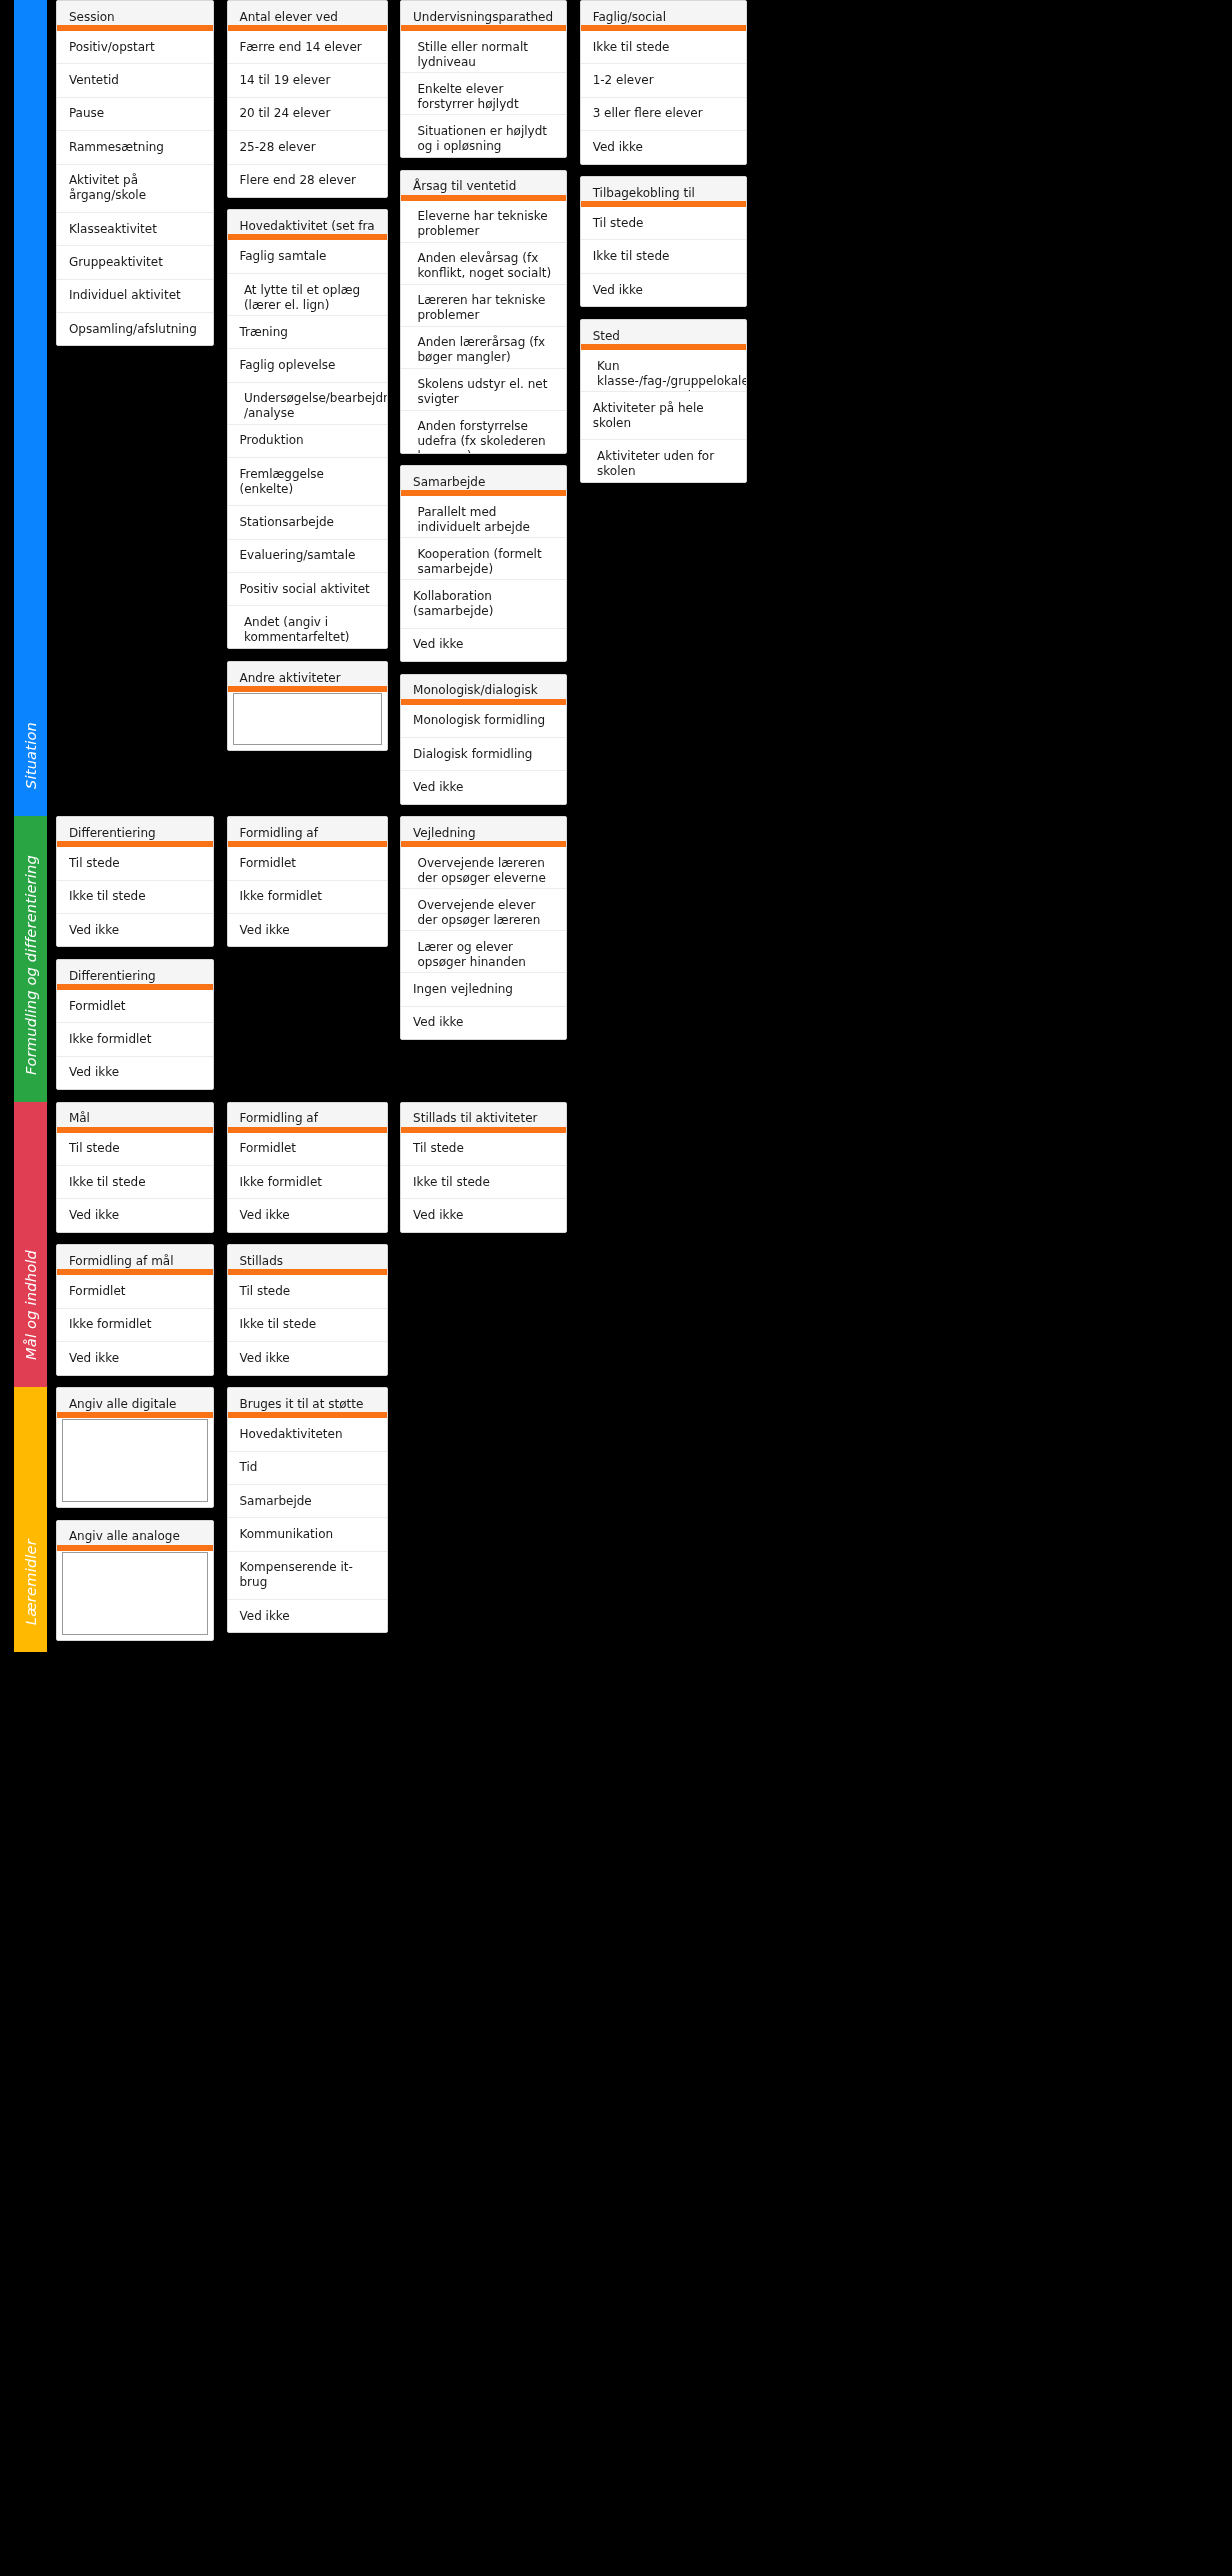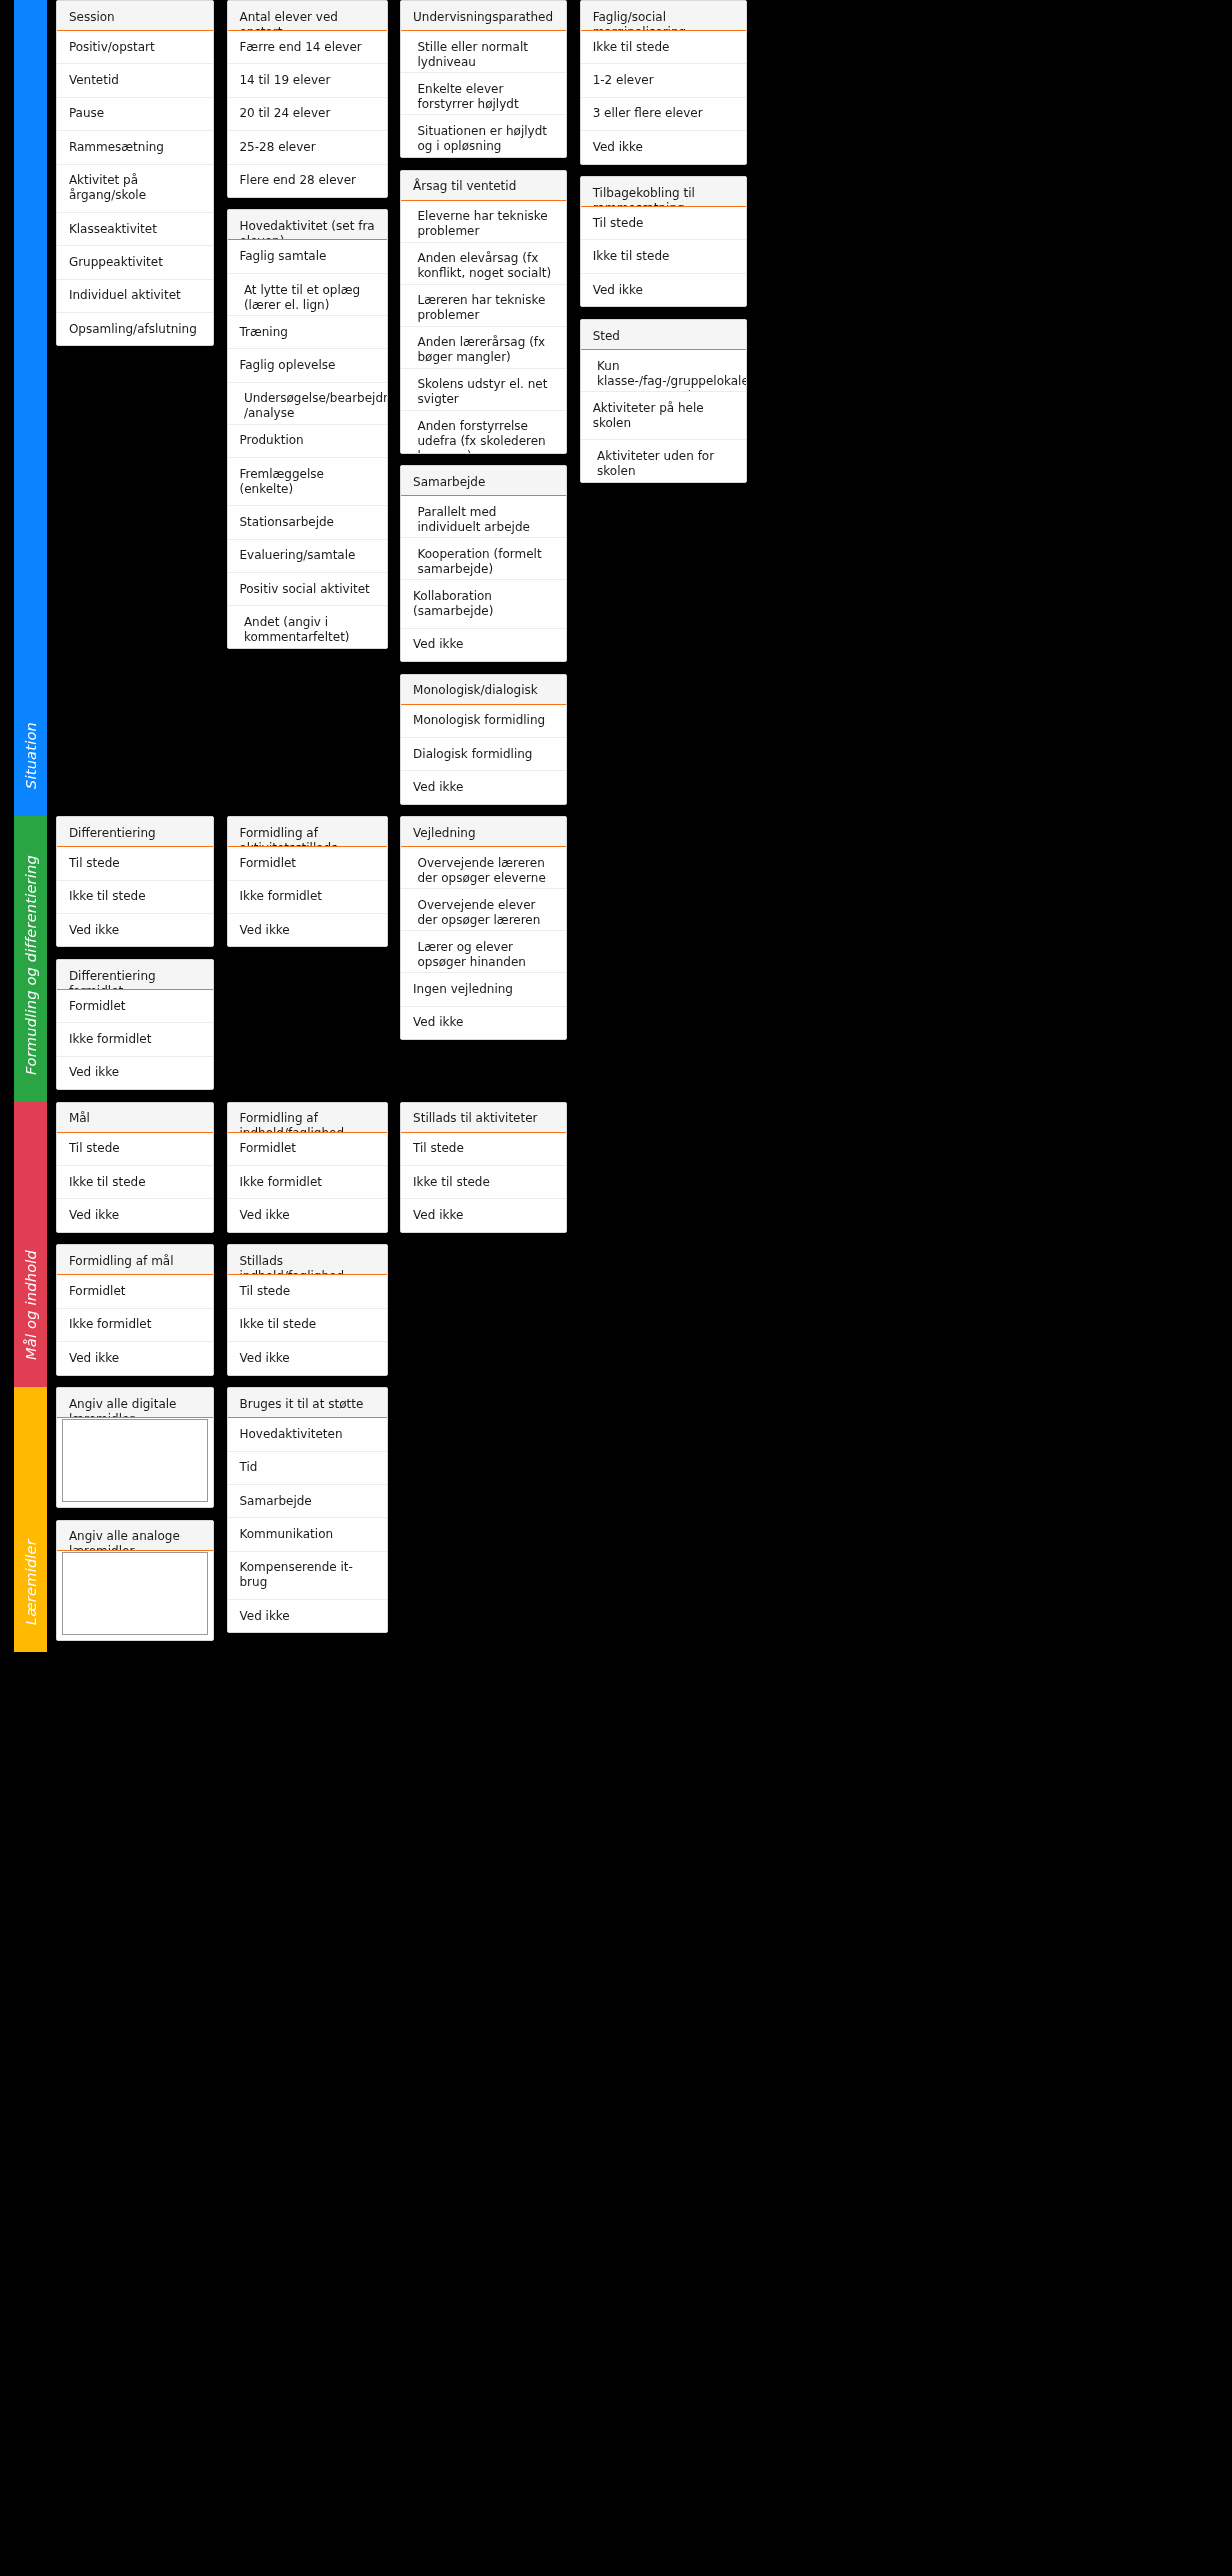--- a/index.html
+++ b/index.html
@@ -64,21 +64,21 @@
   
   .card {
     background: #ffffff;
     border: 1px solid #d8d8d8;
     border-radius: 1.9px;
     margin-bottom: 11.6px;
     overflow: hidden;
   }
   .card-header {
     background: #f5f5f5;
-    border-bottom: 1px solid #f97316;
+    border-bottom: 6px solid #f97316;
     padding: 8.7px 11.6px;
     font-size: 12px;
     line-height: 1.25;
     color: #1a1a1a;
     height: 30px;
     overflow: hidden;
   }
   .opt {
     padding: 8.7px 11.6px;
     font-size: 12px;
@@ -139,20 +139,24 @@
             <div class="opt">Træning</div>
             <div class="opt">Faglig oplevelse</div>
             <div class="opt two">Undersøgelse/bearbejdning /analyse</div>
             <div class="opt">Produktion</div>
             <div class="opt">Fremlæggelse (enkelte)</div>
             <div class="opt">Stationsarbejde</div>
             <div class="opt">Evaluering/samtale</div>
             <div class="opt">Positiv social aktivitet</div>
             <div class="opt two">Andet (angiv i kommentarfeltet)</div>
           </div>
+          <div class="card">
+            <div class="card-header">Andre aktiviteter</div>
+            <div class="textbox short"></div>
+          </div>
         </div>
         <div class="col w3">
           <div class="card">
             <div class="card-header">Undervisningsparathed</div>
             <div class="opt two">Stille eller normalt lydniveau</div>
             <div class="opt two">Enkelte elever forstyrrer højlydt resten</div>
             <div class="opt two">Situationen er højlydt og i opløsning</div>
           </div>
           <div class="card">
             <div class="card-header">Årsag til ventetid</div>

